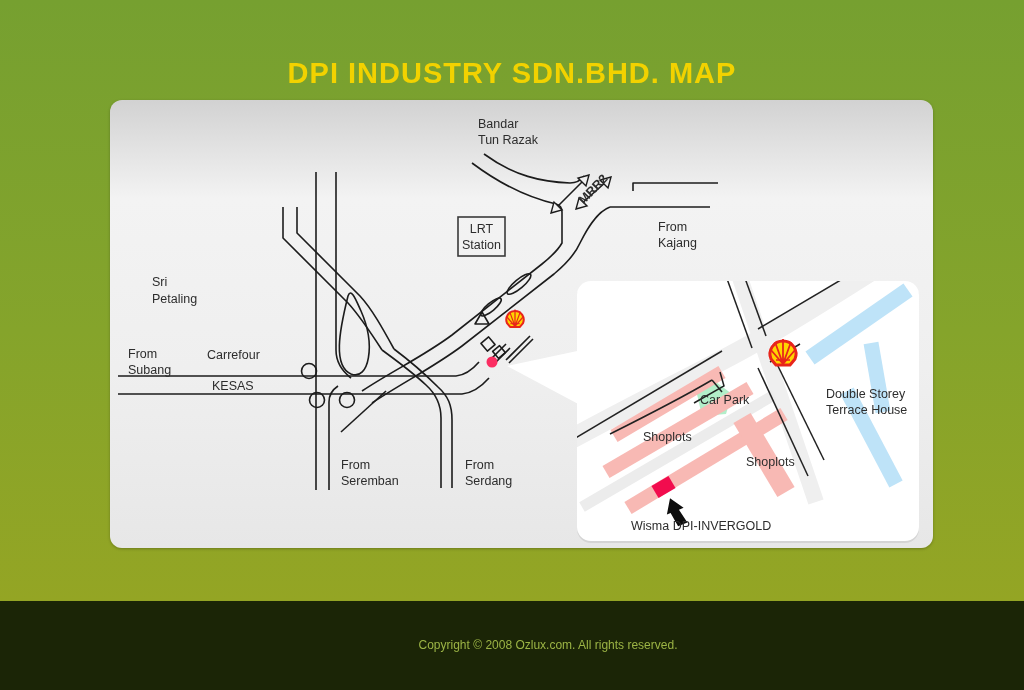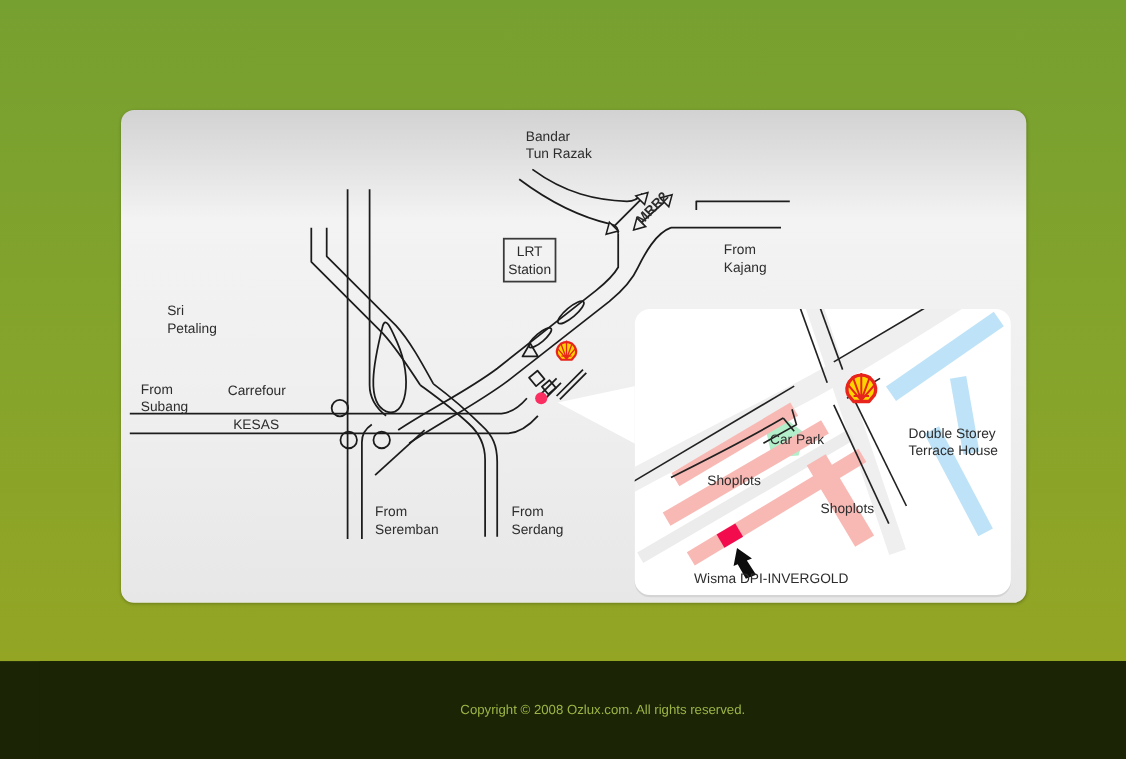--- a/index.html
+++ b/index.html
@@ -36,20 +36,21 @@
     font-size:12px;color:#9CB445;
   }
   text{fill:#2d2d2d;font-family:"Liberation Sans","DejaVu Sans",sans-serif;font-size:12.5px;}
   .rd{fill:none;stroke:#1c1c1c;stroke-width:1.6;stroke-linejoin:round;}
   .ol{fill:none;stroke:#222;stroke-width:1.5;}
 </style>
 </head>
 <body>
 
 <div class="hero">
+  <h1 class="page-title">DPI INDUSTRY SDN.BHD. MAP</h1>
 
   <div class="map-wrap">
     <svg width="823" height="448" viewBox="0 0 823 448" xmlns="http://www.w3.org/2000/svg">
       <defs>
         <g id="shell">
           <path d="M -12,6 A 13 13 0 1 1 12,6 L 7,12 L -7,12 Z" fill="#FFD500" stroke="#E8251C" stroke-width="3" stroke-linejoin="round"></path>
           <path d="M0,11 L0,-14 M0,11 L-8,-11 M0,11 L8,-11 M0,11 L-12,-3 M0,11 L12,-3" stroke="#E8251C" stroke-width="1.8" fill="none"></path>
           <path d="M-7,7 H7" stroke="#E8251C" stroke-width="1.6"></path>
         </g>
         <clipPath id="insetClip">

